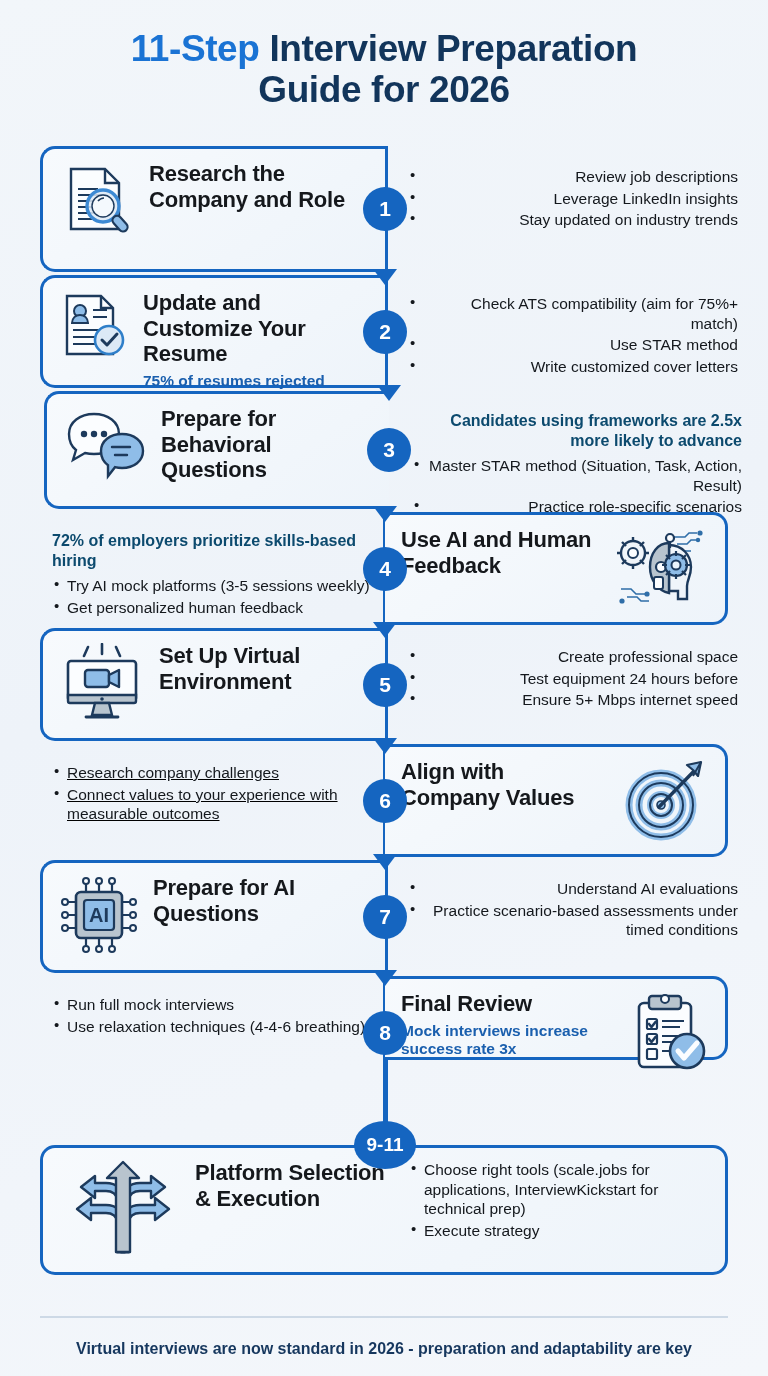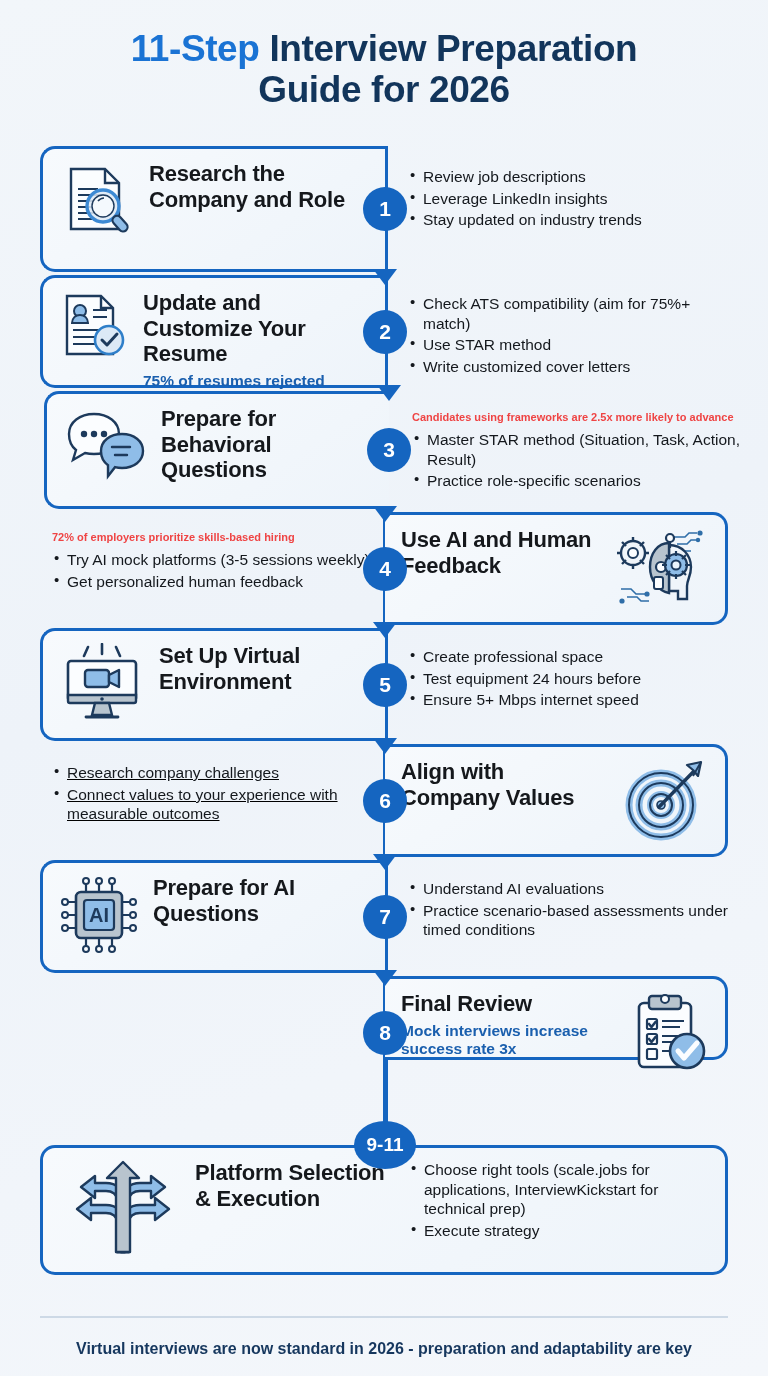--- a/index.html
+++ b/index.html
@@ -52,25 +52,25 @@
     font-size:22px; font-weight:bold; color:#15181c;
     line-height:1.16; letter-spacing:-0.2px;
   }
   .card-sub {
     font-size:15.5px; font-weight:bold; color:#1a5fae;
     line-height:1.22; margin-top:5px;
   }
 
   
   .bullets { position:absolute; top:0; z-index:2; }
-  .bullets.onright { left:408px; width:330px; }
+  .bullets.onright { left:408px; width:330px;text-align:right; }
   .bullets.onleft  { left:52px;  width:318px; }
 
   .stat {
-    font-size:11px; font-weight:bold; color:#ef4444;
+    font-size:16px; font-weight:bold; color:#0c4a6e;
     line-height:1.22; margin-bottom:6px;
   }
   ul.blist { list-style:none; }
   ul.blist li {
     position:relative; padding-left:15px; margin-bottom:2px;
     font-size:15.5px; color:#14181d; line-height:1.26;
   }
   ul.blist li::before {
     content:"\2022"; position:absolute; left:2px; top:-1px;
     color:#14181d; font-size:15px;
@@ -416,20 +416,27 @@
             <circle cx="62" cy="60" r="17" fill="#8fbde8" stroke="#1d3a5c" stroke-width="2.6"></circle>
             <path d="M53 60l6 7 13-15" fill="none" stroke="#fbfdff" stroke-width="5" stroke-linecap="round" stroke-linejoin="round"></path>
           </svg>
         </div>
       <div class="card-body">
         <div class="card-title">Final Review</div>
         <div class="card-sub">Mock interviews increase success rate 3x</div>
       </div>
     </div>
 
+    <div class="bullets onleft" style="top:19px;">
+
+      <ul class="blist">
+        <li>Run full mock interviews</li>
+          <li>Use relaxation techniques (4-4-6 breathing)</li>
+      </ul>
+    </div>
 
     <div class="badge" style="top:35px;">
       <span>8</span>
     </div>
 
     <div class="arrow" style="top:-6px;"></div>
   </div>
     <div class="step" style="position: absolute; top: 975px; height: 164px; left: 0px;">
   <div class="badge wide" style="top:0px;">
     <span>9-11</span>

